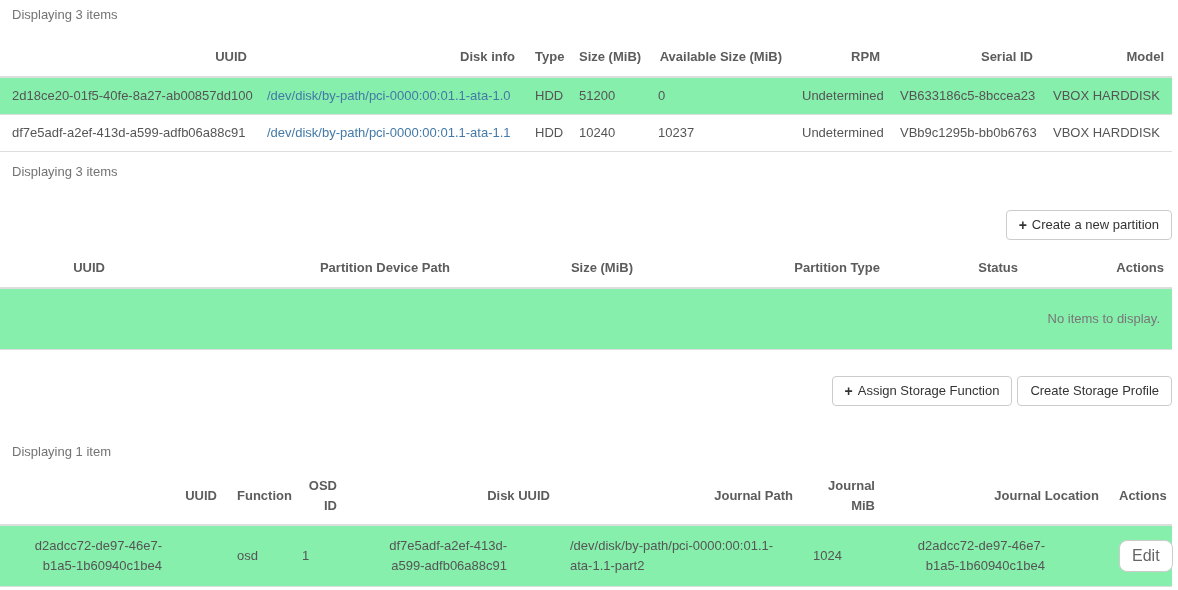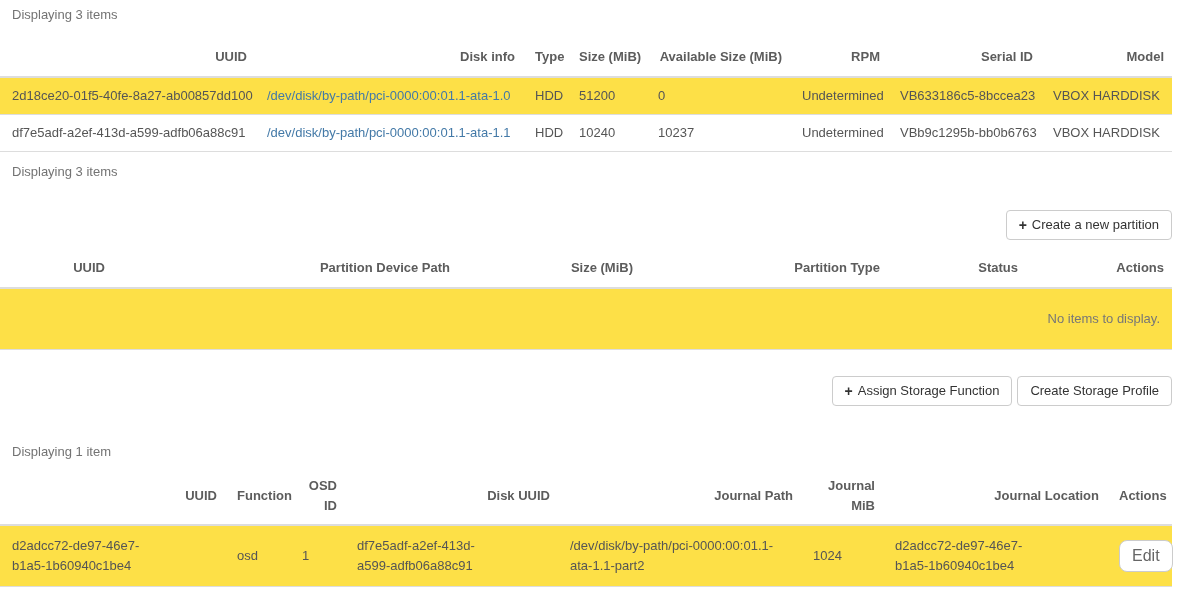--- a/index.html
+++ b/index.html
@@ -36,21 +36,21 @@
     white-space: nowrap;
   }
   tbody td {
     padding: 8px 8px 8px 12px;
     line-height: 20px;
     vertical-align: middle;
     white-space: nowrap;
     color: #555555;
   }
   tbody tr { border-bottom: 1px solid #dddddd; }
-  tbody tr.stripe { background: #fde047; }
+  tbody tr.stripe { background: #86efac; }
 
   a.path-link { color: #4379a7; text-decoration: none; }
 
   .table1 { margin-top: 12px; }
   .table2 { margin-top: 8px; }
   .table3 { margin-top: 6px; }
 
   .btn-row {
     width: 1172px;
     display: flex;
@@ -86,21 +86,21 @@
     font-size: 16px;
     line-height: 18px;
     color: #666666;
     cursor: pointer;
     font-family: inherit;
   }
 
   
   .table3 thead th { white-space: normal; vertical-align: middle; padding: 8px 8px 8px 12px; }
   .table3 tbody td { white-space: normal; vertical-align: middle; padding: 10px 8px 10px 12px; }
-  .wrap-150 { display: inline-block; max-width: 150px; vertical-align: middle; }
+  .wrap-150 { display: inline-block; max-width: 150px; vertical-align: middle; text-align: right; }
   .wrap-212 { display: inline-block; max-width: 212px; vertical-align: middle; }
 
   .empty-cell {
     text-align: right;
     color: #777777;
     padding: 20px 12px;
   }
 </style>
 </head>
 <body>

